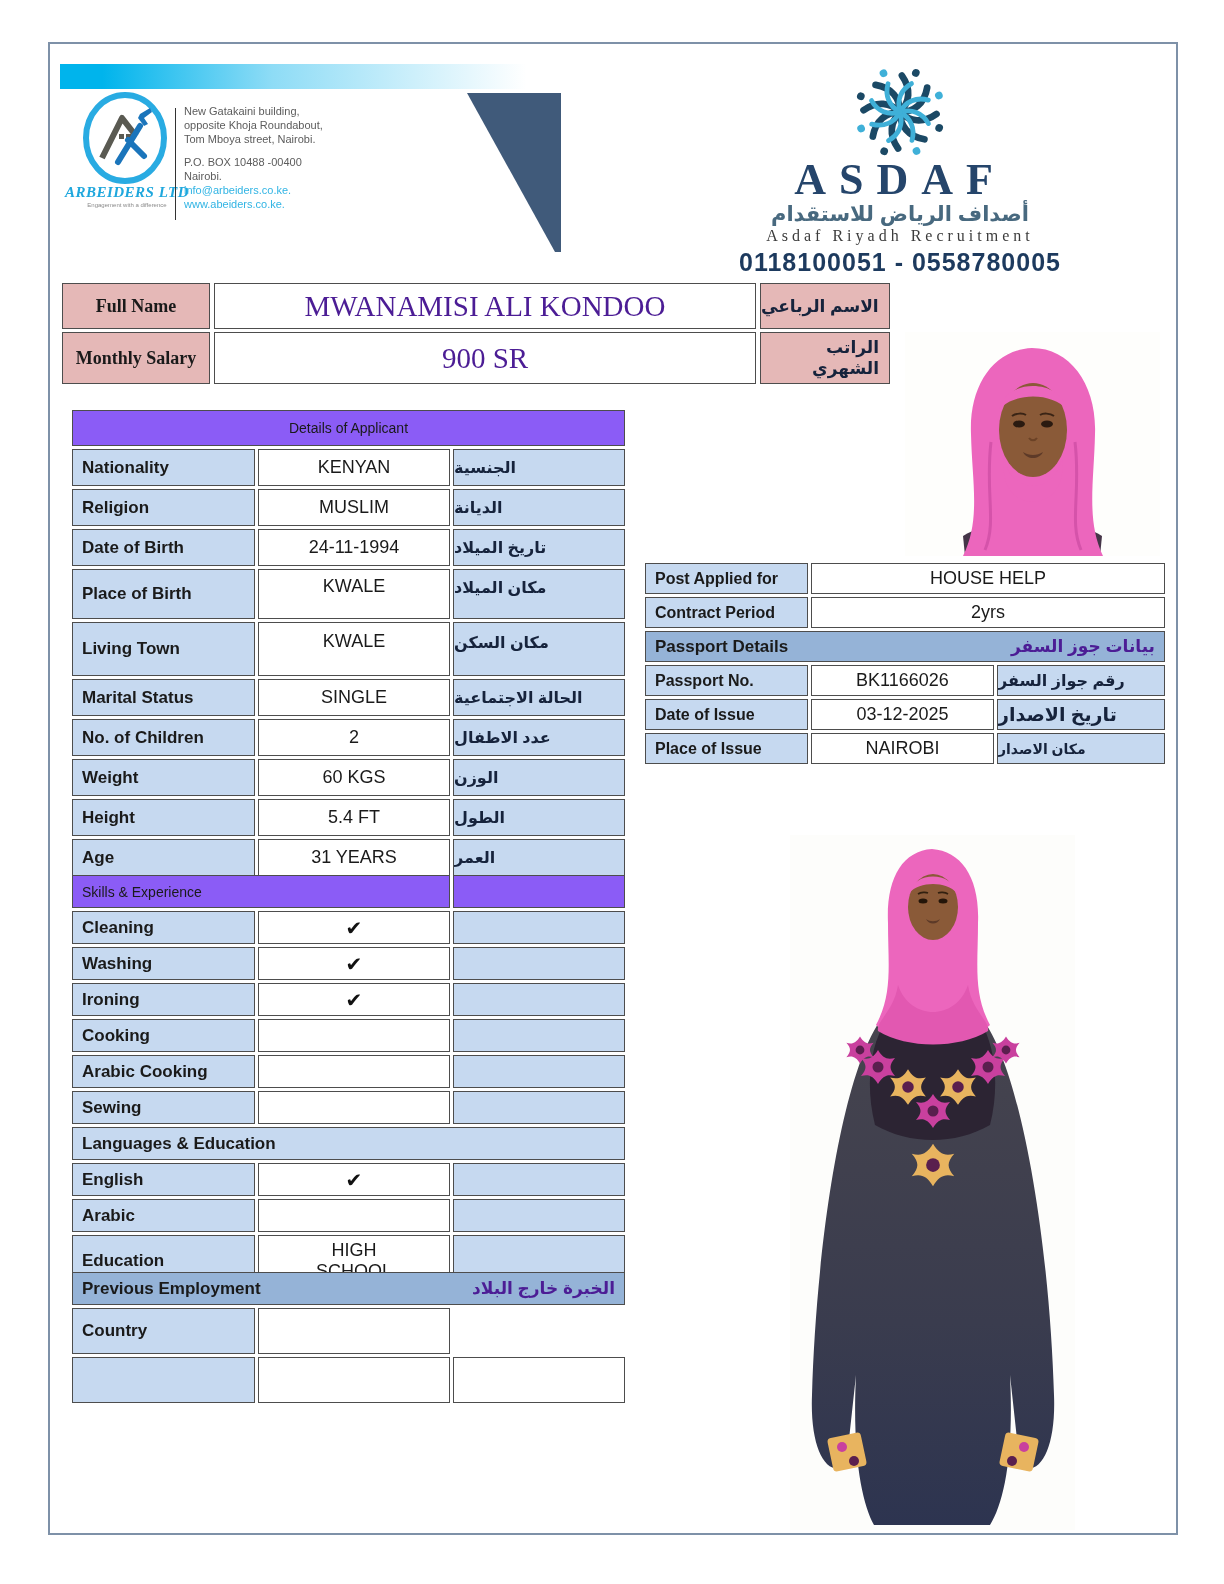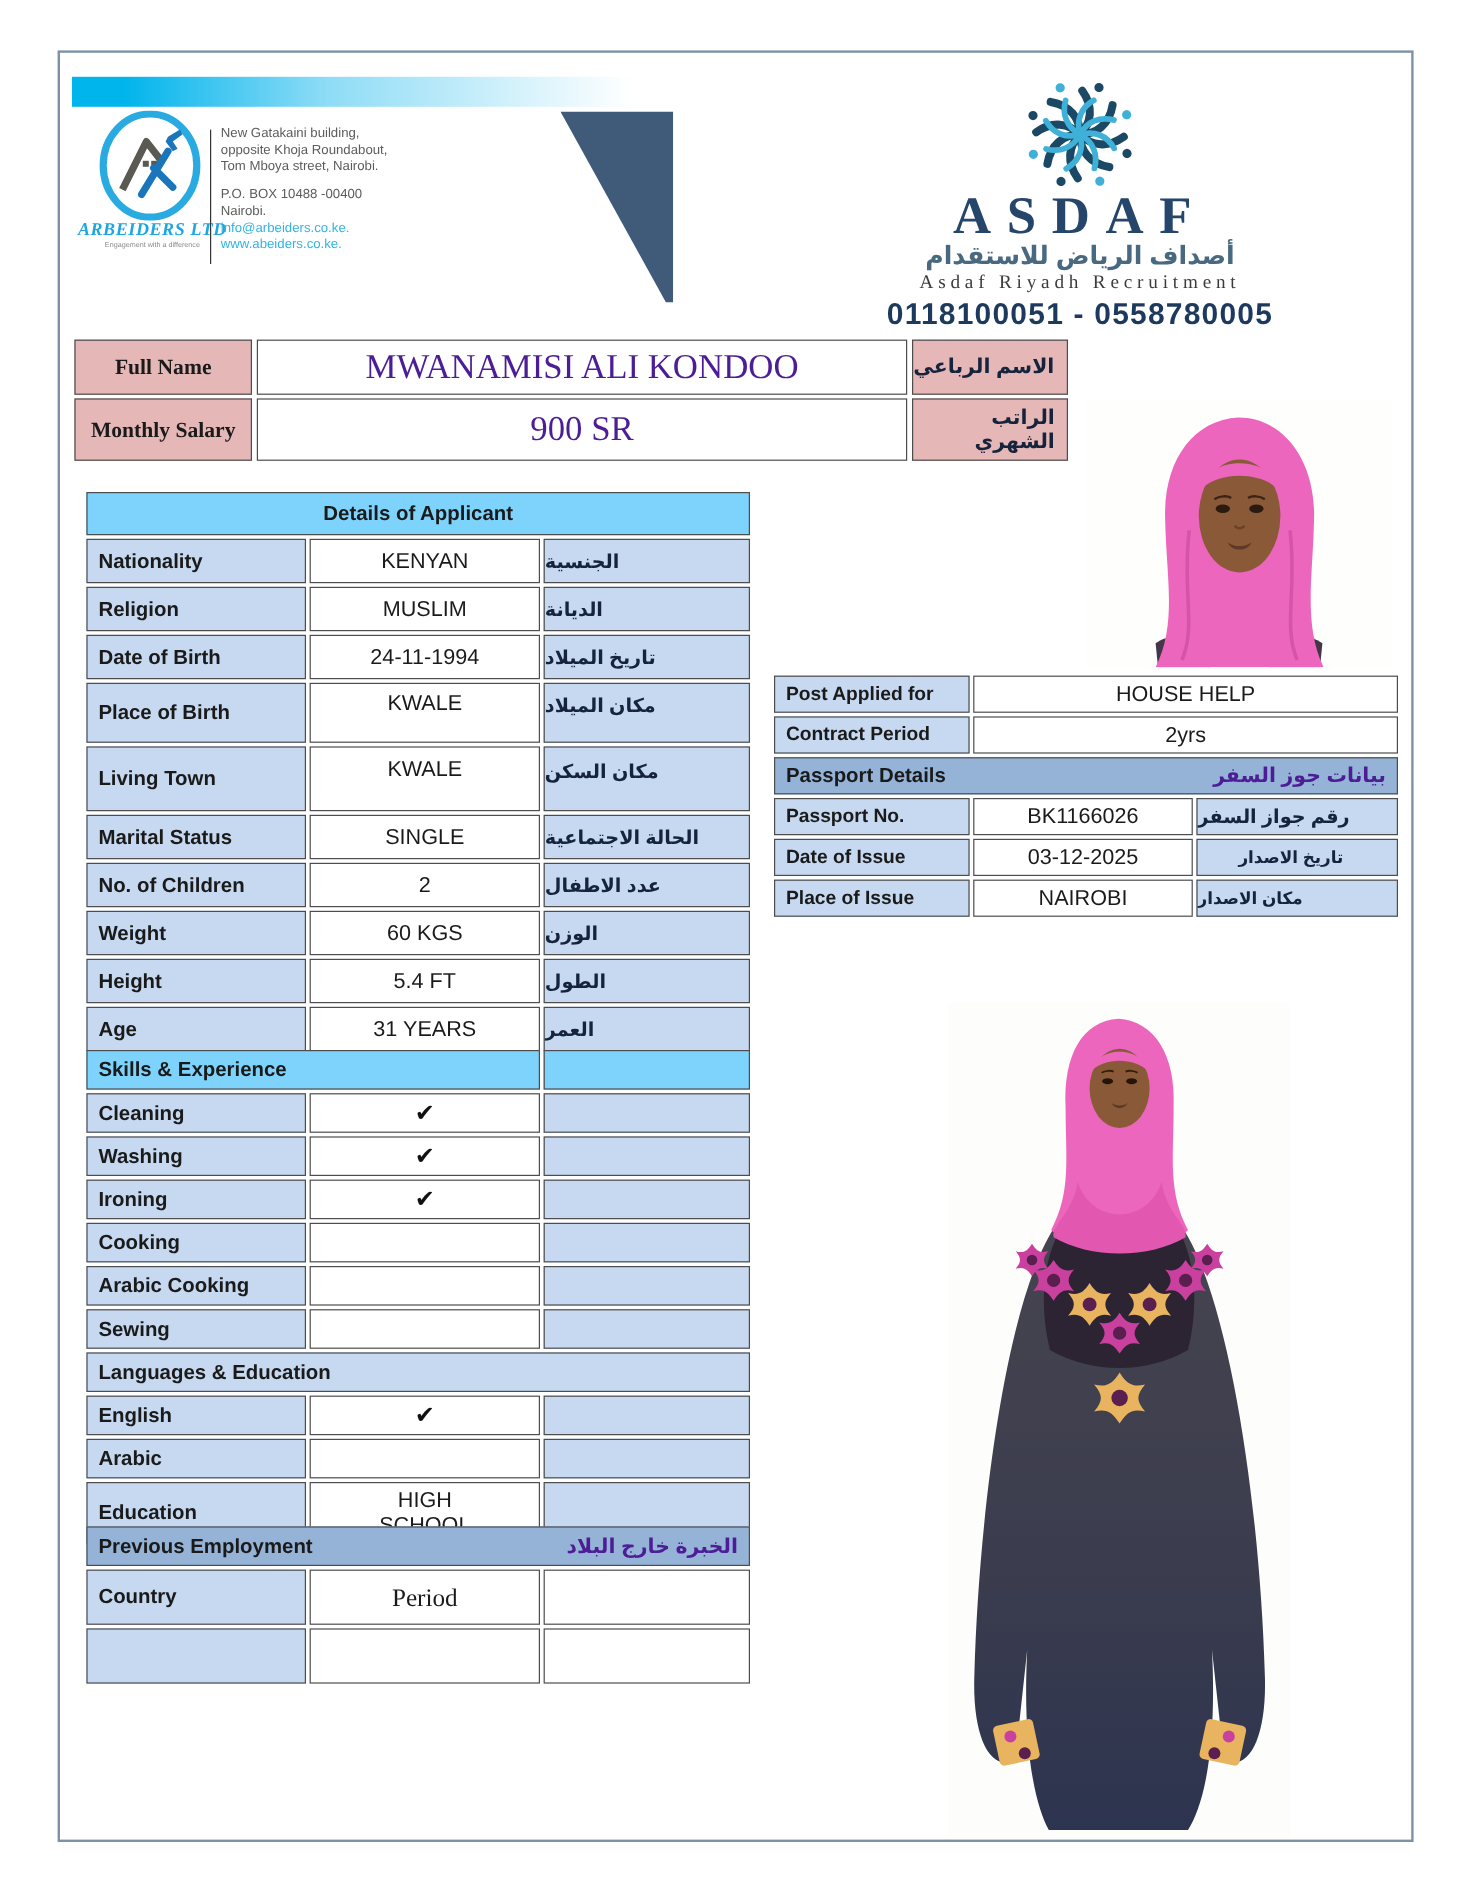--- a/index.html
+++ b/index.html
@@ -36,21 +36,21 @@
   .asdaf-phone{font-size:25px;font-weight:bold;color:#1d3a5e;letter-spacing:1px;line-height:30px;margin-top:2px;}
 
   
   .tbl{display:flex;flex-direction:column;gap:3px;}
   .t-row{display:grid;gap:3px;}
   .c{border:1px solid #4d4d4d;box-sizing:border-box;display:flex;align-items:center;overflow:hidden;}
   .lab{background:#c6d9f0;font-weight:bold;font-size:17px;padding-left:9px;}
   .val{background:#ffffff;justify-content:center;font-size:18px;text-align:center;}
   .ara{background:#c6d9f0;justify-content:flex-end;padding-right:9px;font-weight:bold;
        font-size:16px;direction:rtl;color:#16233c;}
-  .hdr{background:#7dd3fc;font-weight:bold;font-size:17px;}
+  .hdr{background:#8b5cf6;font-weight:normal;font-size:14px;}
   .fill{background:#c6d9f0;}
   .r31{height:31px;} .r33{height:33px;} .r37{height:37px;} .r46{height:46px;}
   .r50{height:50px;} .r52{height:52px;} .r54{height:54px;}
 
   
   .fn-tbl{left:62px;top:283px;width:828px;}
   .fn-row{grid-template-columns:148px 1fr 130px;gap:4px;}
   .pink{background:#e5b8b7;}
   .fn-lab{font-family:"Liberation Serif","DejaVu Serif",serif;font-weight:bold;
     font-size:18px;justify-content:center;text-align:center;}
@@ -268,21 +268,21 @@
     </div>
   </div>
   <div class="t-row pass-row r31">
     <div class="c lab" style="font-size:16px;">Passport No.</div>
     <div class="c val">BK1166026</div>
     <div class="c ara">رقم جواز السفر</div>
   </div>
   <div class="t-row pass-row r31">
     <div class="c lab" style="font-size:16px;">Date of Issue</div>
     <div class="c val">03-12-2025</div>
-    <div class="c ara" style="font-size:14px;padding-left:34px;">تاريخ الاصدار</div>
+    <div class="c ara" style="font-size:19px;">تاريخ الاصدار</div>
   </div>
   <div class="t-row pass-row r31">
     <div class="c lab" style="font-size:16px;">Place of Issue</div>
     <div class="c val">NAIROBI</div>
     <div class="c ara" style="font-size:14px;">مكان الاصدار</div>
   </div>
 </div>
 
 <div class="abs tbl sk-tbl">
   <div class="t-row sk-row r33">
@@ -343,21 +343,20 @@
 
 <div class="abs tbl pe-tbl">
   <div class="t-row pe-row r33">
     <div class="c pass-hdr span13">
       <span>Previous Employment</span>
       <span class="ar-part">الخبرة خارج البلاد</span>
     </div>
   </div>
   <div class="t-row pe-row r46">
     <div class="c lab">Country</div>
-    <div class="c val pe-period">Period</div>
     <div class="c val"></div>
   </div>
   <div class="t-row pe-row r46">
     <div class="c fill"></div>
     <div class="c val"></div>
     <div class="c val"></div>
   </div>
 </div>
 
 <svg class="abs photo2" viewBox="0 0 285 695">

